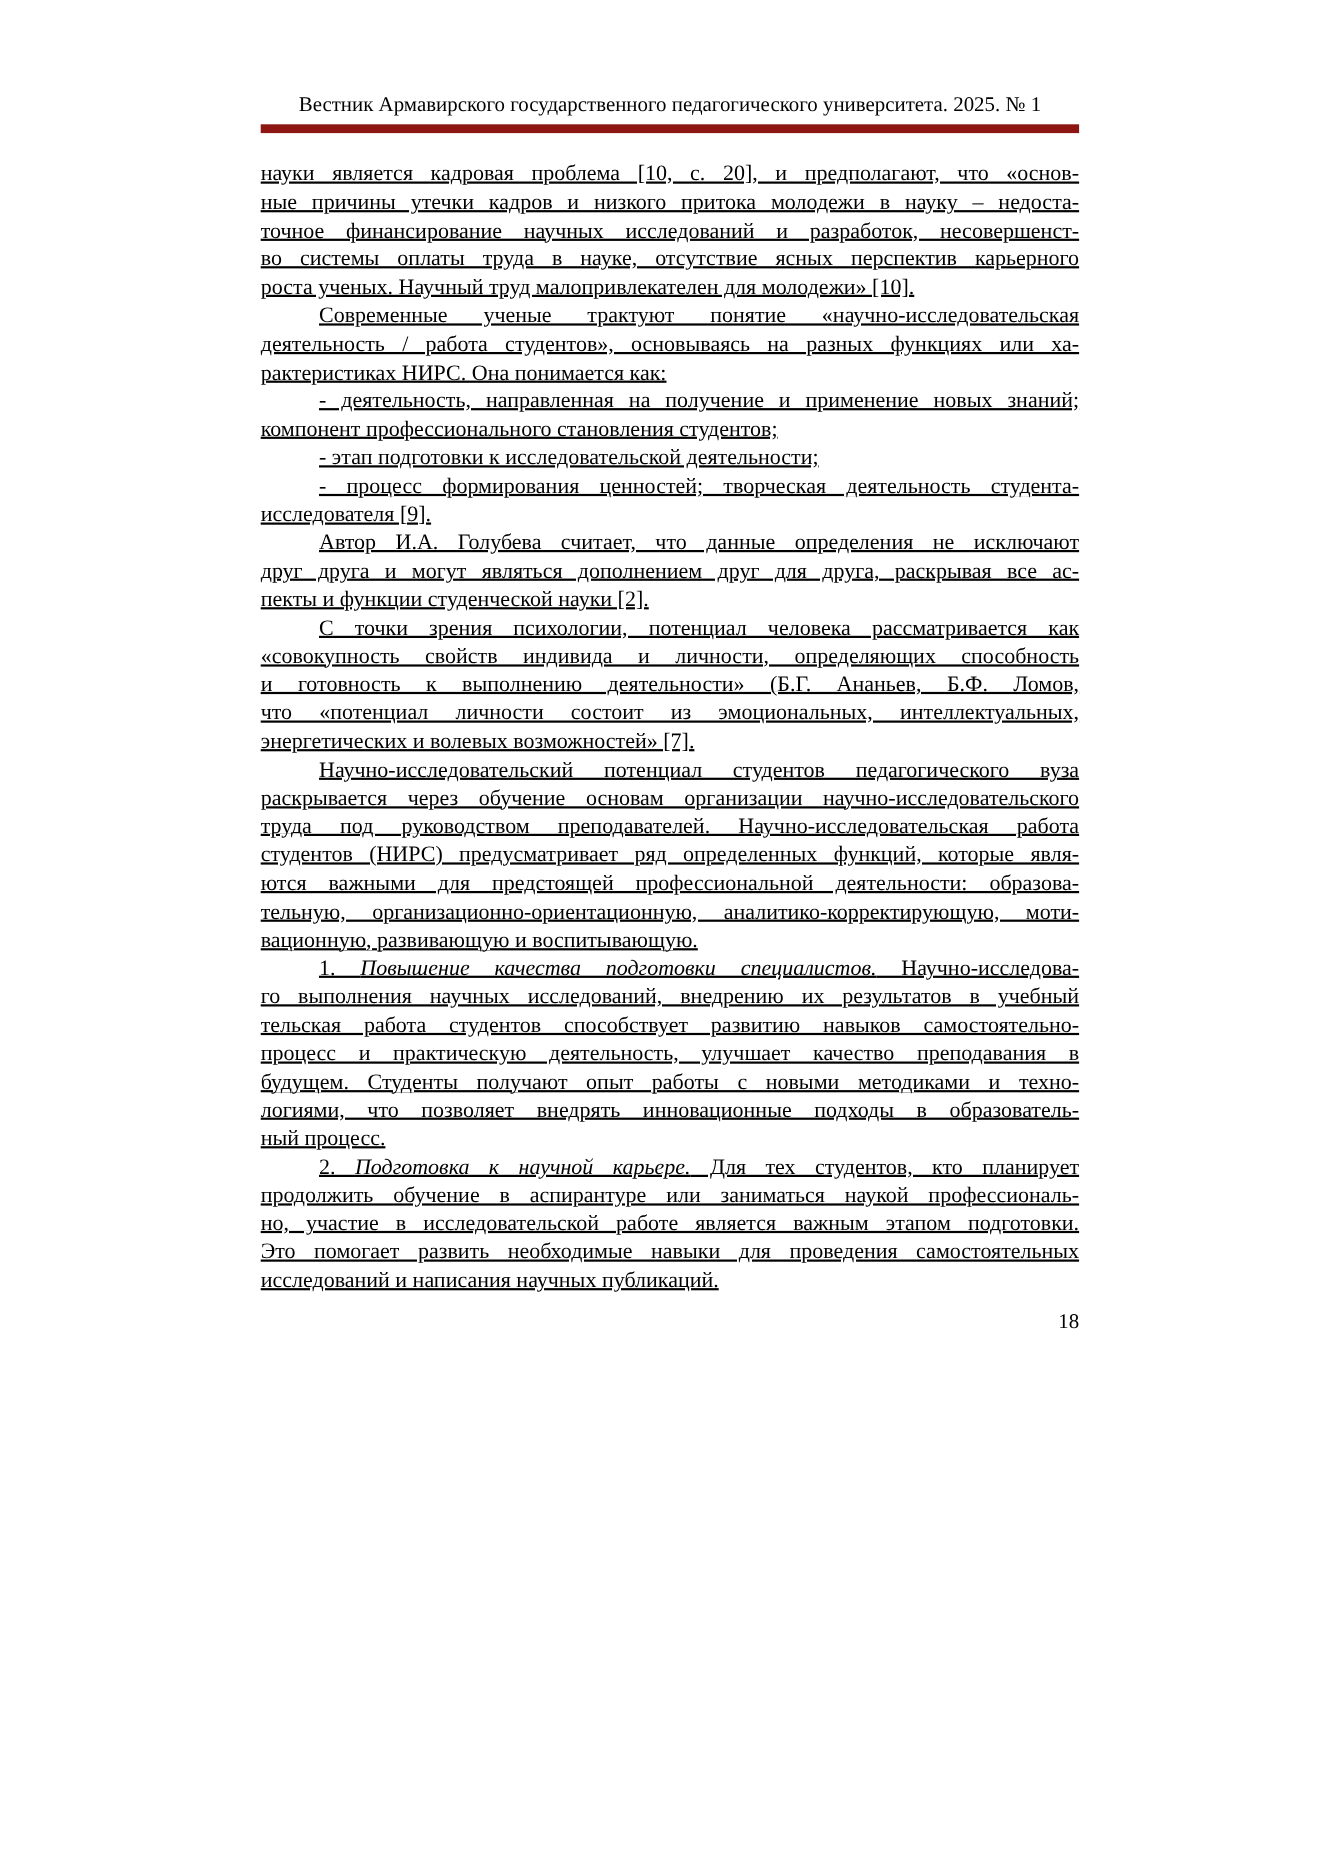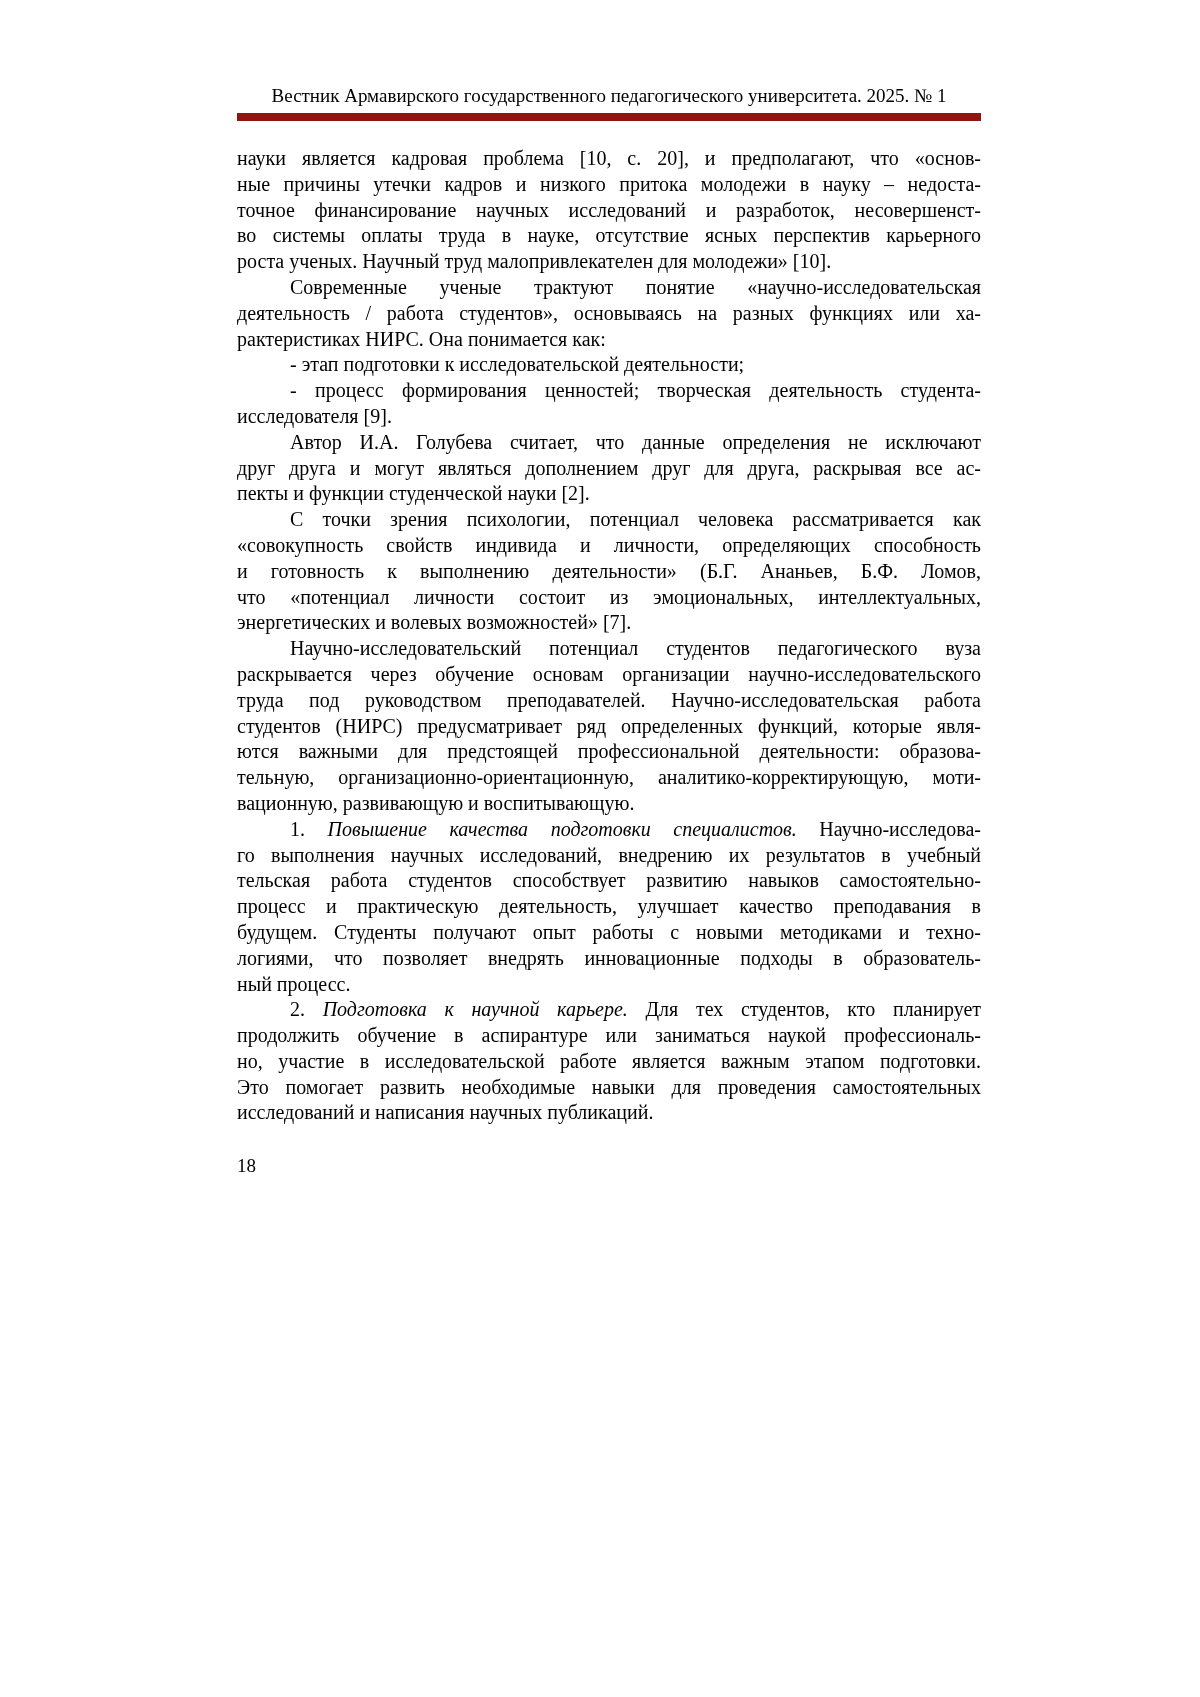--- a/index.html
+++ b/index.html
@@ -31,38 +31,39 @@
   }
   .header-rule {
     margin-top: 5px;
     height: 8px;
     width: 100%;
   }
   .body {
     margin-top: 25px;
     font-size: 20px;
     line-height: 25.8px;
+    text-decoration: underline;
   }
   .line {
     text-align: justify;
     text-align-last: justify;
     white-space: normal;
   }
   .line.last {
     text-align-last: left;
   }
   .para.indented .line.first {
     text-indent: 53px;
   }
   .italic {
     font-style: italic;
   }
   .page-number {
-    margin-top: 28px;
-    text-align: left;
+    margin-top: 12px;
+    text-align: right;
     font-size: 19px;
     line-height: 24px;
   }
 </style>
 </head>
 <body>
 
 <div class="page">
   <div class="column">
     <div class="header">
@@ -74,20 +75,24 @@
           <div class="line first">науки является кадровая проблема [10, с. 20], и предполагают, что «основ-</div>
           <div class="line">ные причины утечки кадров и низкого притока молодежи в науку – недоста-</div>
           <div class="line">точное финансирование научных исследований и разработок, несовершенст-</div>
           <div class="line">во системы оплаты труда в науке, отсутствие ясных перспектив карьерного</div>
           <div class="line last">роста ученых. Научный труд малопривлекателен для молодежи» [10].</div>
         </div>
         <div class="para indented">
           <div class="line first">Современные ученые трактуют понятие «научно-исследовательская</div>
           <div class="line">деятельность / работа студентов», основываясь на разных функциях или ха-</div>
           <div class="line last">рактеристиках НИРС. Она понимается как:</div>
+        </div>
+        <div class="para indented">
+          <div class="line first">- деятельность, направленная на получение и применение новых знаний;</div>
+          <div class="line last">компонент профессионального становления студентов;</div>
         </div>
         <div class="para indented">
           <div class="line first last">- этап подготовки к исследовательской деятельности;</div>
         </div>
         <div class="para indented">
           <div class="line first">- процесс формирования ценностей; творческая деятельность студента-</div>
           <div class="line last">исследователя [9].</div>
         </div>
         <div class="para indented">
           <div class="line first">Автор И.А. Голубева считает, что данные определения не исключают</div>

